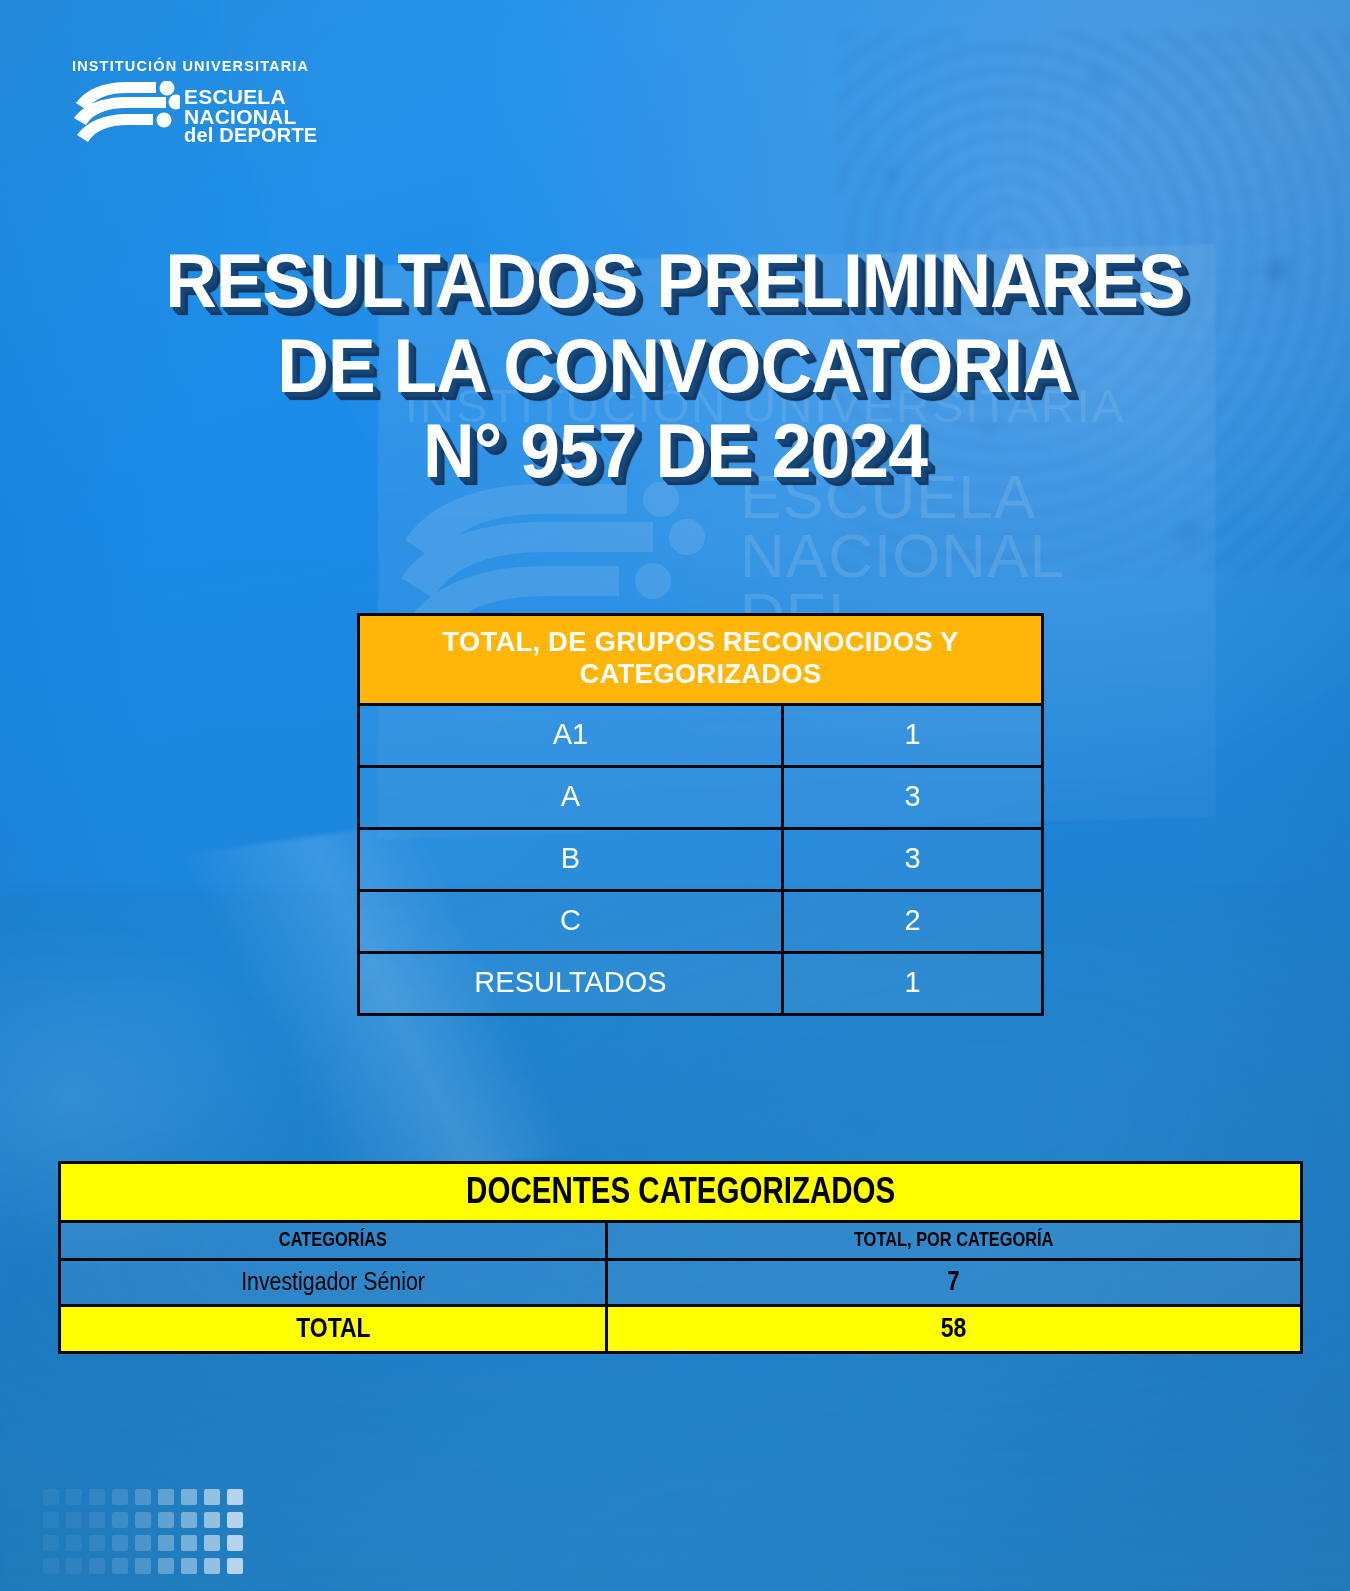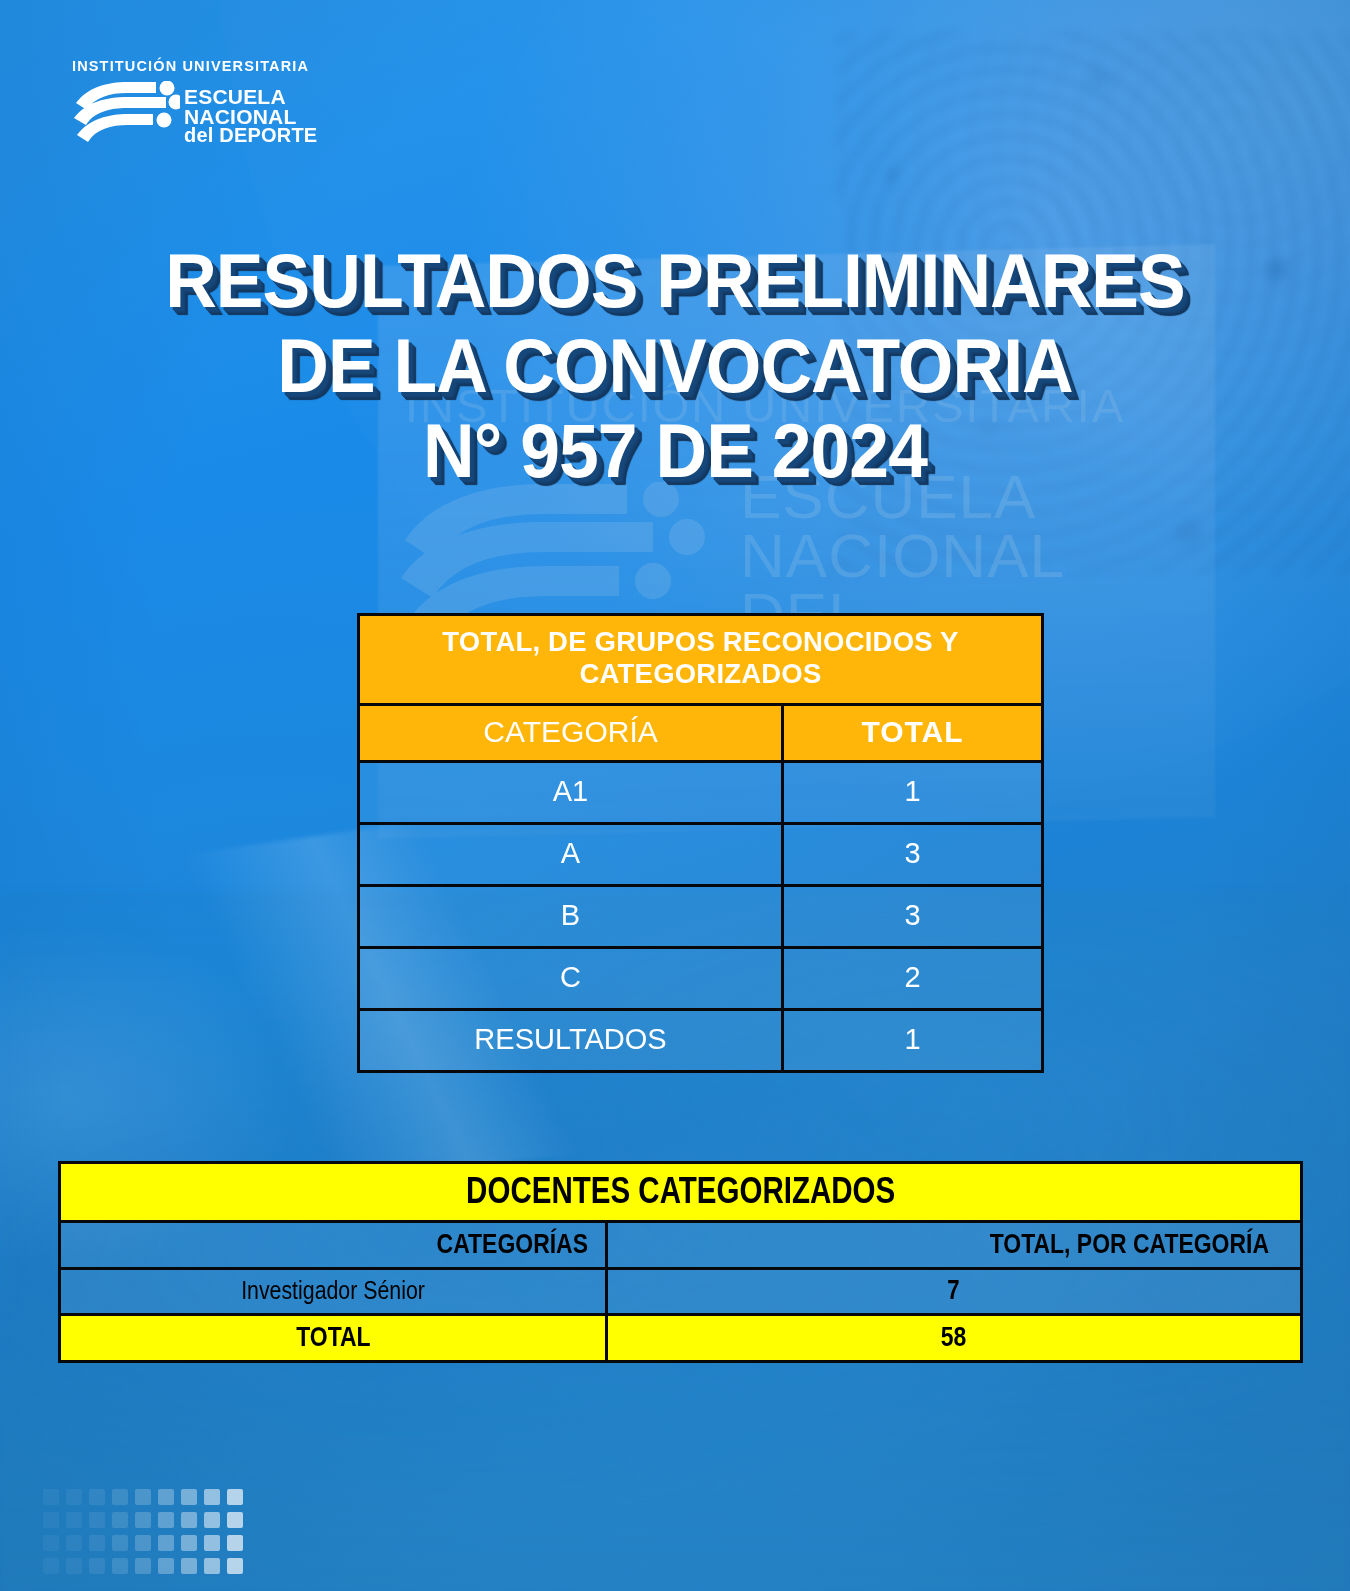--- a/index.html
+++ b/index.html
@@ -225,23 +225,22 @@
   }
   .tbl2 .cond { display: inline-block; transform: scaleX(.82); }
   .tbl2 .t2-title {
     background: #ffff00;
     font-weight: 700;
     font-size: 36px;
     padding: 6px 0 8px;
   }
   .tbl2 .t2-head {
     font-weight: 700;
-    font-size: 28px;
+    font-size: 20px;
     padding: 5px 0 7px;
-    text-align: right;
   }
   .tbl2 .t2-lbl {
     font-weight: 400;
     font-size: 26px;
     padding: 5px 0 7px;
   }
   .tbl2 .t2-num {
     font-weight: 700;
     font-size: 27px;
     padding: 5px 0 7px;
@@ -328,24 +327,20 @@
   </div>
 
   <table class="tbl1">
     <colgroup>
         <col class="col-cat">
         <col class="col-tot">
       </colgroup>
     <tbody>
       <tr>
         <td class="t1-title" colspan="2">TOTAL, DE GRUPOS RECONOCIDOS Y CATEGORIZADOS</td>
-      </tr>
-      <tr>
-        <td class="t1-hcat">CATEGORÍA</td>
-        <td class="t1-htot">TOTAL</td>
       </tr>
       <tr>
         <td class="t1-cell">A1</td>
         <td class="t1-cell">1</td>
       </tr>
       <tr>
         <td class="t1-cell">A</td>
         <td class="t1-cell">3</td>
       </tr>
       <tr>

